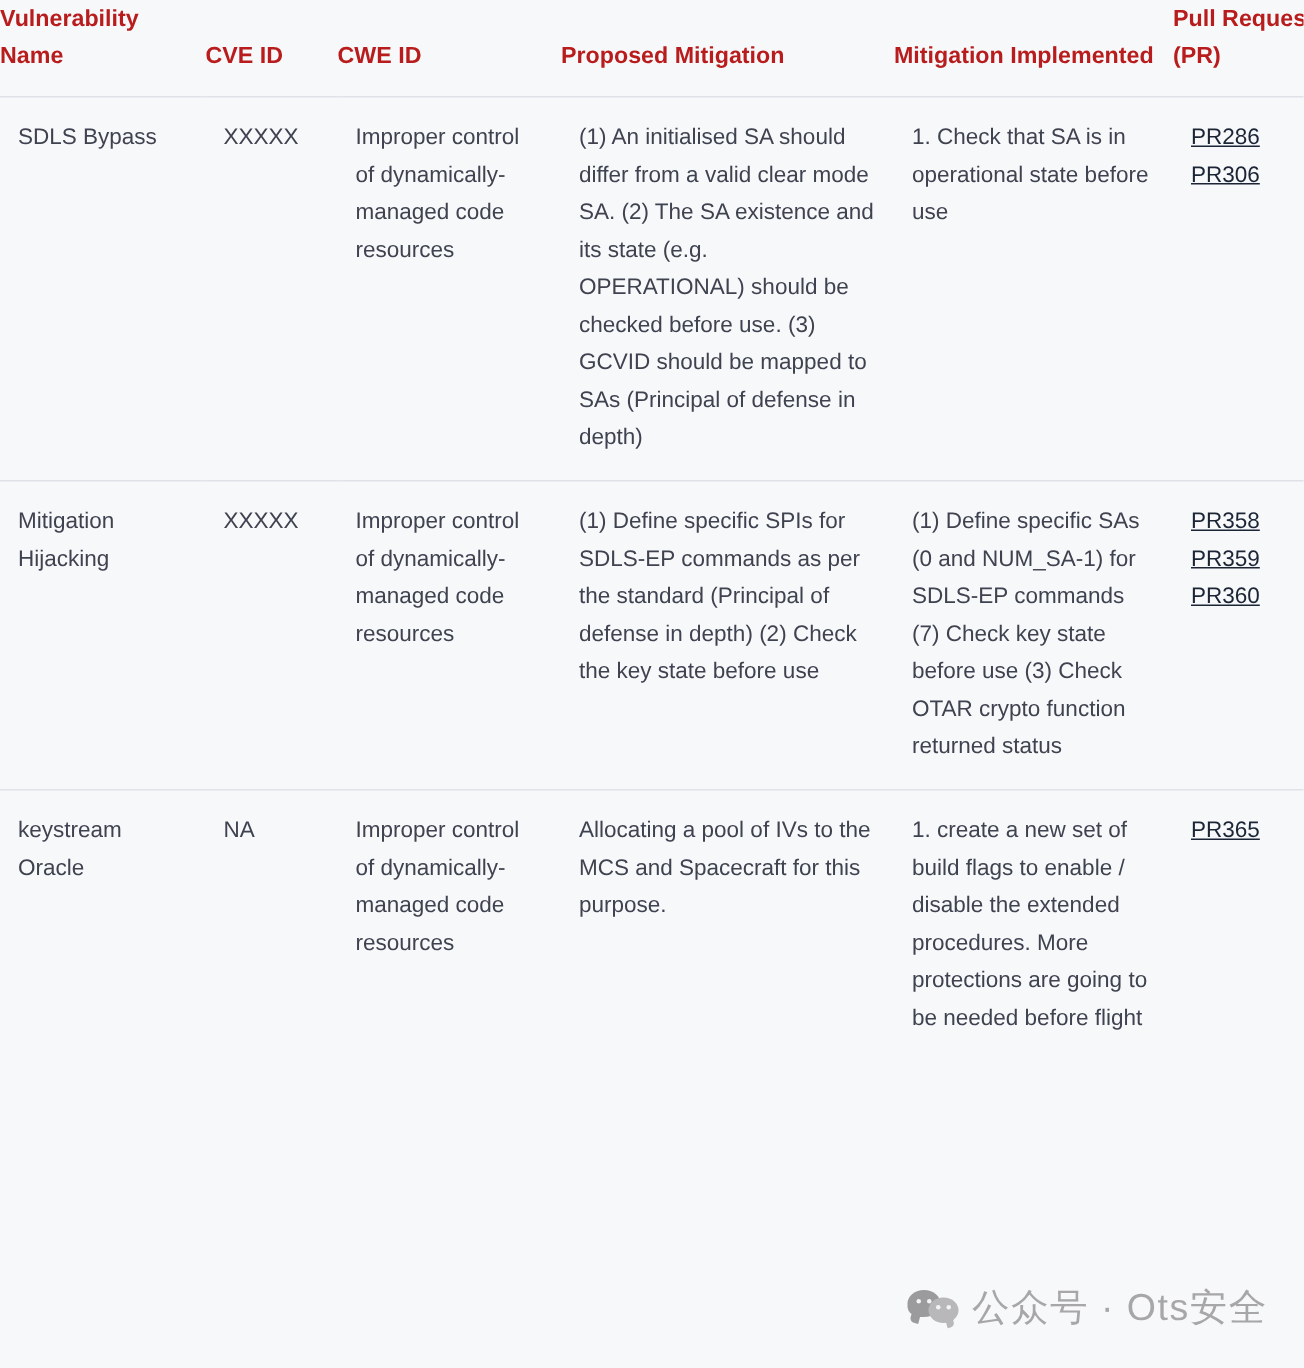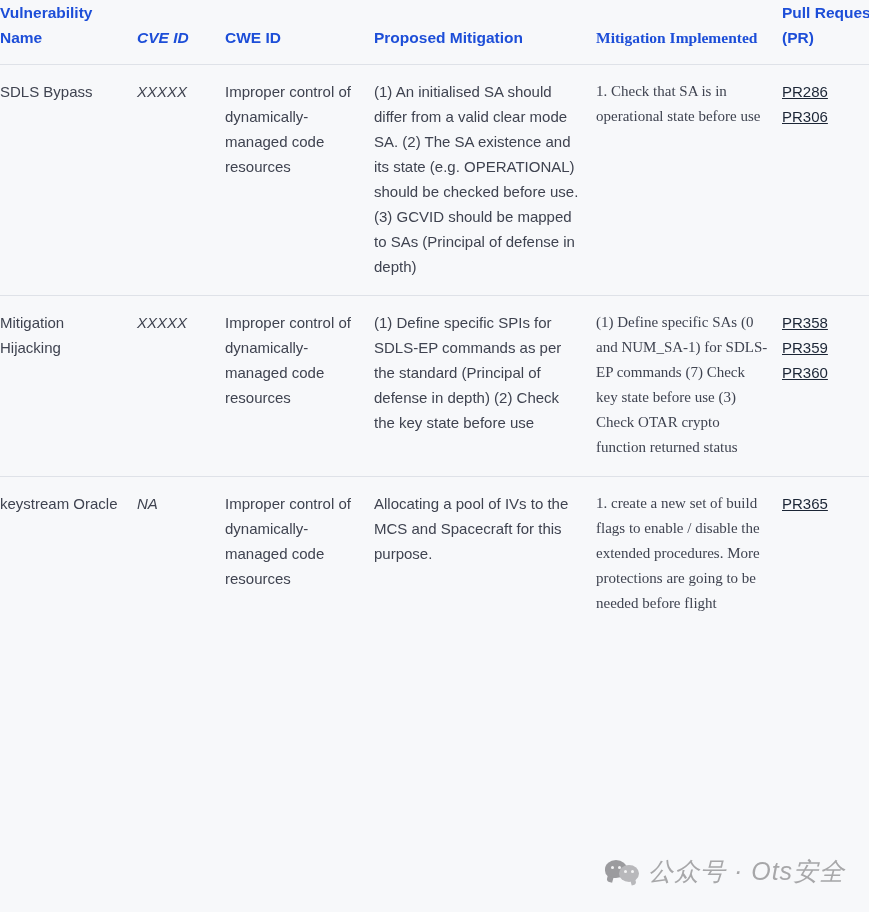--- a/index.html
+++ b/index.html
@@ -19,47 +19,47 @@
     width: 869px;
     border-collapse: collapse;
     table-layout: fixed;
   }
 
   #vuln-table th {
     text-align: left;
     vertical-align: bottom;
     font-size: 15.5px;
     font-weight: bold;
-    color: #1d4ed8;
+    color: #b91c1c;
     line-height: 25px;
     padding: 0 12px 14px 0;
     border-bottom: 1px solid #dfe2e8;
   }
 
   #vuln-table td {
     text-align: left;
     vertical-align: top;
     font-size: 15px;
     font-weight: normal;
     color: #3f4350;
     line-height: 25px;
-    padding: 14px 12px 16px 0;
+    padding: 14px 12px 16px 12px;
     border-bottom: 1px solid #dfe2e8;
   }
 
   #vuln-table tbody tr:last-child td {
     border-bottom: none;
   }
 
   
   .col-name  { width: 125px; }
-  .col-cve   { width:  76px; font-style: italic; }
+  .col-cve   { width:  76px; }
   .col-cwe   { width: 137px; }
   .col-prop  { width: 210px; }
-  .col-impl  { width: 174px; font-family: Liberation Serif, serif; }
+  .col-impl  { width: 174px; }
   .col-pr    { width: 129px; }
 
   .cell-pad-left { padding-left: 18px; }
 
   .pr-link {
     display: block;
     color: #1b2535;
     text-decoration: underline;
     line-height: 25px;
     cursor: pointer;
@@ -68,21 +68,20 @@
   
   #watermark {
     position: absolute;
     left: 605px;
     top: 855px;
     display: flex;
     align-items: center;
     gap: 9px;
     pointer-events: none;
     user-select: none;
-    font-style: italic;
   }
   #watermark .wm-text {
     font-size: 25px;
     color: #a7a7a9;
     letter-spacing: 1px;
     white-space: nowrap;
     font-family: "Liberation Sans", sans-serif;
   }
   .wechat-icon {
     position: relative;

